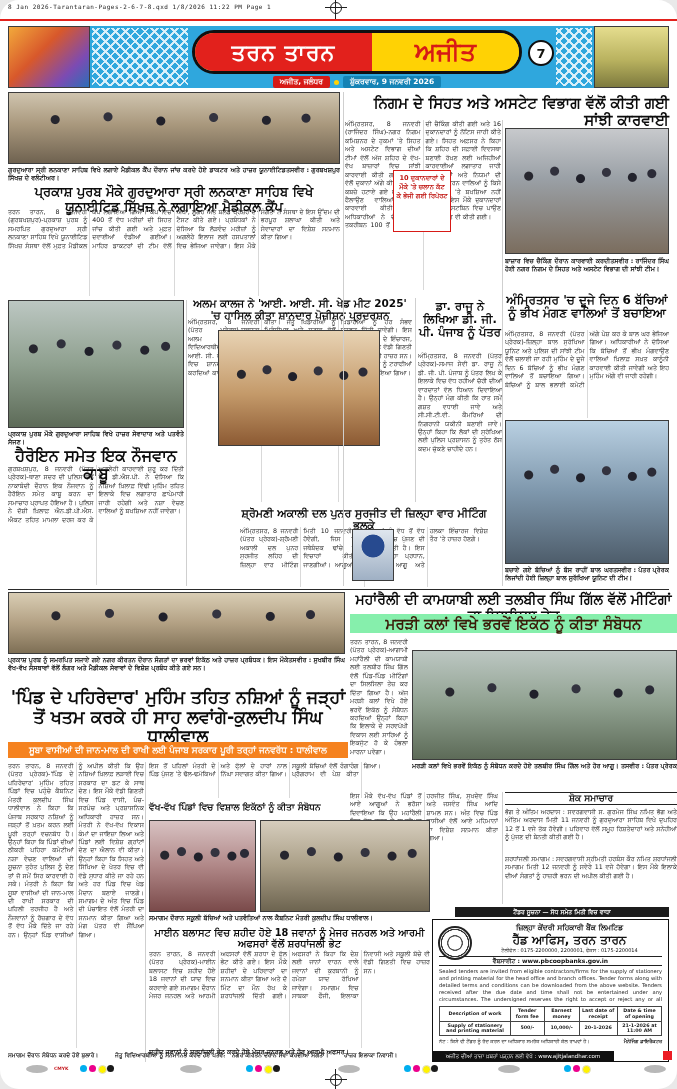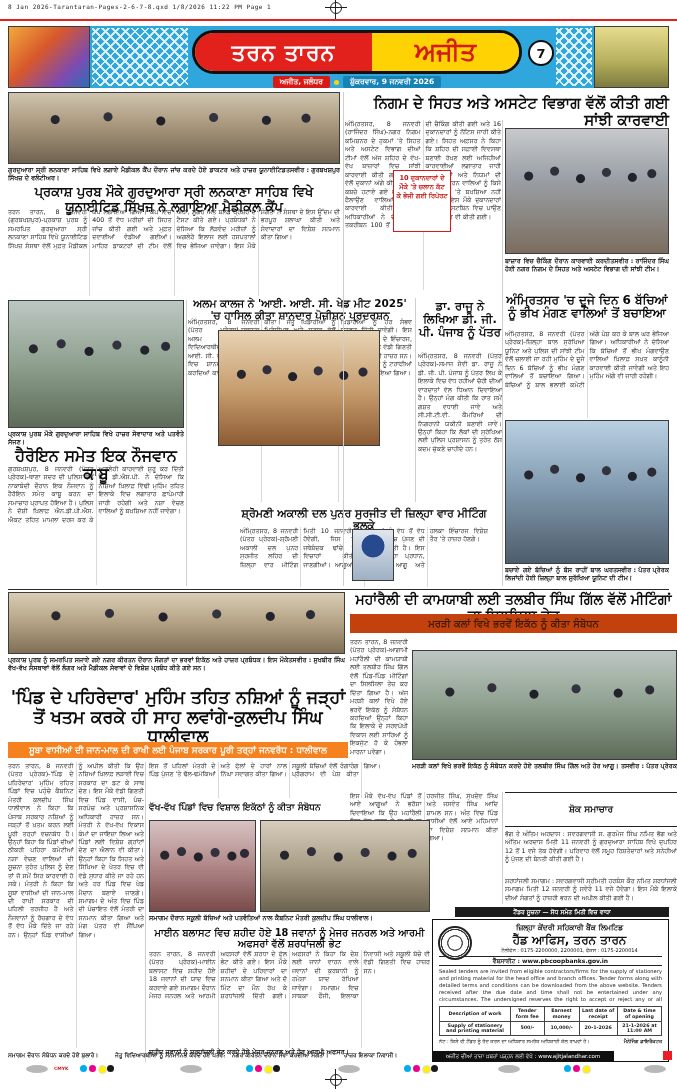--- a/index.html
+++ b/index.html
@@ -1,17 +1,17 @@
 <!DOCTYPE html>
 <html><head>
 <meta charset="utf-8">
 <style>
   html,body{margin:0;padding:0;background:#e9e9e9;}
   .page{position:relative;width:677px;height:1089px;background:#ffffff;overflow:hidden;
-        font-family:"DejaVu Sans",sans-serif;color:#111;}
+        font-family:"DejaVu Sans",sans-serif;color:#111;border-radius:19px;}
   .x{position:absolute;}
   .slug{font-family:"DejaVu Sans Mono",monospace;font-size:6px;color:#222;letter-spacing:.5px;white-space:nowrap;}
   .redline{background:#e2211c;height:2px;}
   
   .cross{width:10px;height:10px;border:1px solid #222;border-radius:50%;}
   .cross:before{content:"";position:absolute;left:-6px;top:4px;width:22px;height:1px;background:#222;}
   .cross:after{content:"";position:absolute;left:4px;top:-6px;width:1px;height:22px;background:#222;}
   
   .mast{background:#2fa7dd;overflow:hidden;}
   .lattice{background-image:
@@ -52,24 +52,24 @@
   .bt{font-size:6.3px;line-height:1.34;text-align:justify;color:#141414;overflow:hidden;}
   .cols2{column-count:2;column-gap:5px;column-rule:1px solid #d9d9d9;}
   .cols3{column-count:3;column-gap:5px;column-rule:1px solid #d9d9d9;}
   .cols4{column-count:4;column-gap:5px;column-rule:1px solid #d9d9d9;}
   .cap{font-size:6.4px;font-weight:bold;line-height:1.3;color:#101010;text-align:justify;overflow:hidden;}
   .cap .cr{float:right;font-weight:bold;}
   .vr{background:#cfcfcf;width:1px;}
   .hr{background:#2a2a2a;height:1px;}
   .pullbox{border:1px solid #d71a16;background:#fff;color:#c01510;font-weight:bold;
      font-size:6.6px;line-height:1.35;text-align:center;padding:3px 2px;box-sizing:border-box;}
-  .peach{background:#c2410c;color:#3a1c08;font-weight:bold;font-size:10px;display:flex;align-items:center;justify-content:center;}
+  .peach{background:#86efac;color:#3a1c08;font-weight:bold;font-size:15px;display:flex;align-items:center;justify-content:center;}
   .kicker{background:#f5821f;color:#fff;font-weight:bold;font-size:8.8px;display:flex;align-items:center;justify-content:center;}
   .subhead2{font-weight:bold;font-size:9px;color:#0b0b0b;}
-  .briefs-h{font-weight:bold;font-size:9px;text-align:center;border-top:1px solid #222;border-bottom:1px solid #222;padding:11px 0;}
+  .briefs-h{font-weight:bold;font-size:9px;text-align:center;border-top:1px solid #222;border-bottom:1px solid #222;padding:0 0;}
   
   .notice{border:1.5px solid #111;box-sizing:border-box;background:#fff;}
   .notice-strip{background:#1c1c1c;color:#fff;font-size:6px;font-weight:bold;display:flex;align-items:center;justify-content:center;}
   .seal{width:30px;height:30px;border:2px solid #222;border-radius:50%;
      background:radial-gradient(circle at 50% 50%, #fff 0 30%, #555 32% 36%, #fff 38% 60%, #333 62% 66%, #fff 68%);}
   .nt{font-size:5.2px;line-height:1.35;text-align:justify;color:#222;overflow:hidden;}
   table.ntab{border-collapse:collapse;width:100%;font-size:4.8px;line-height:1.2;}
   table.ntab th,table.ntab td{border:0.5px solid #444;padding:1px 2px;text-align:center;font-weight:bold;color:#222;}
   
   .dot{width:7px;height:7px;border-radius:50%;display:inline-block;}

